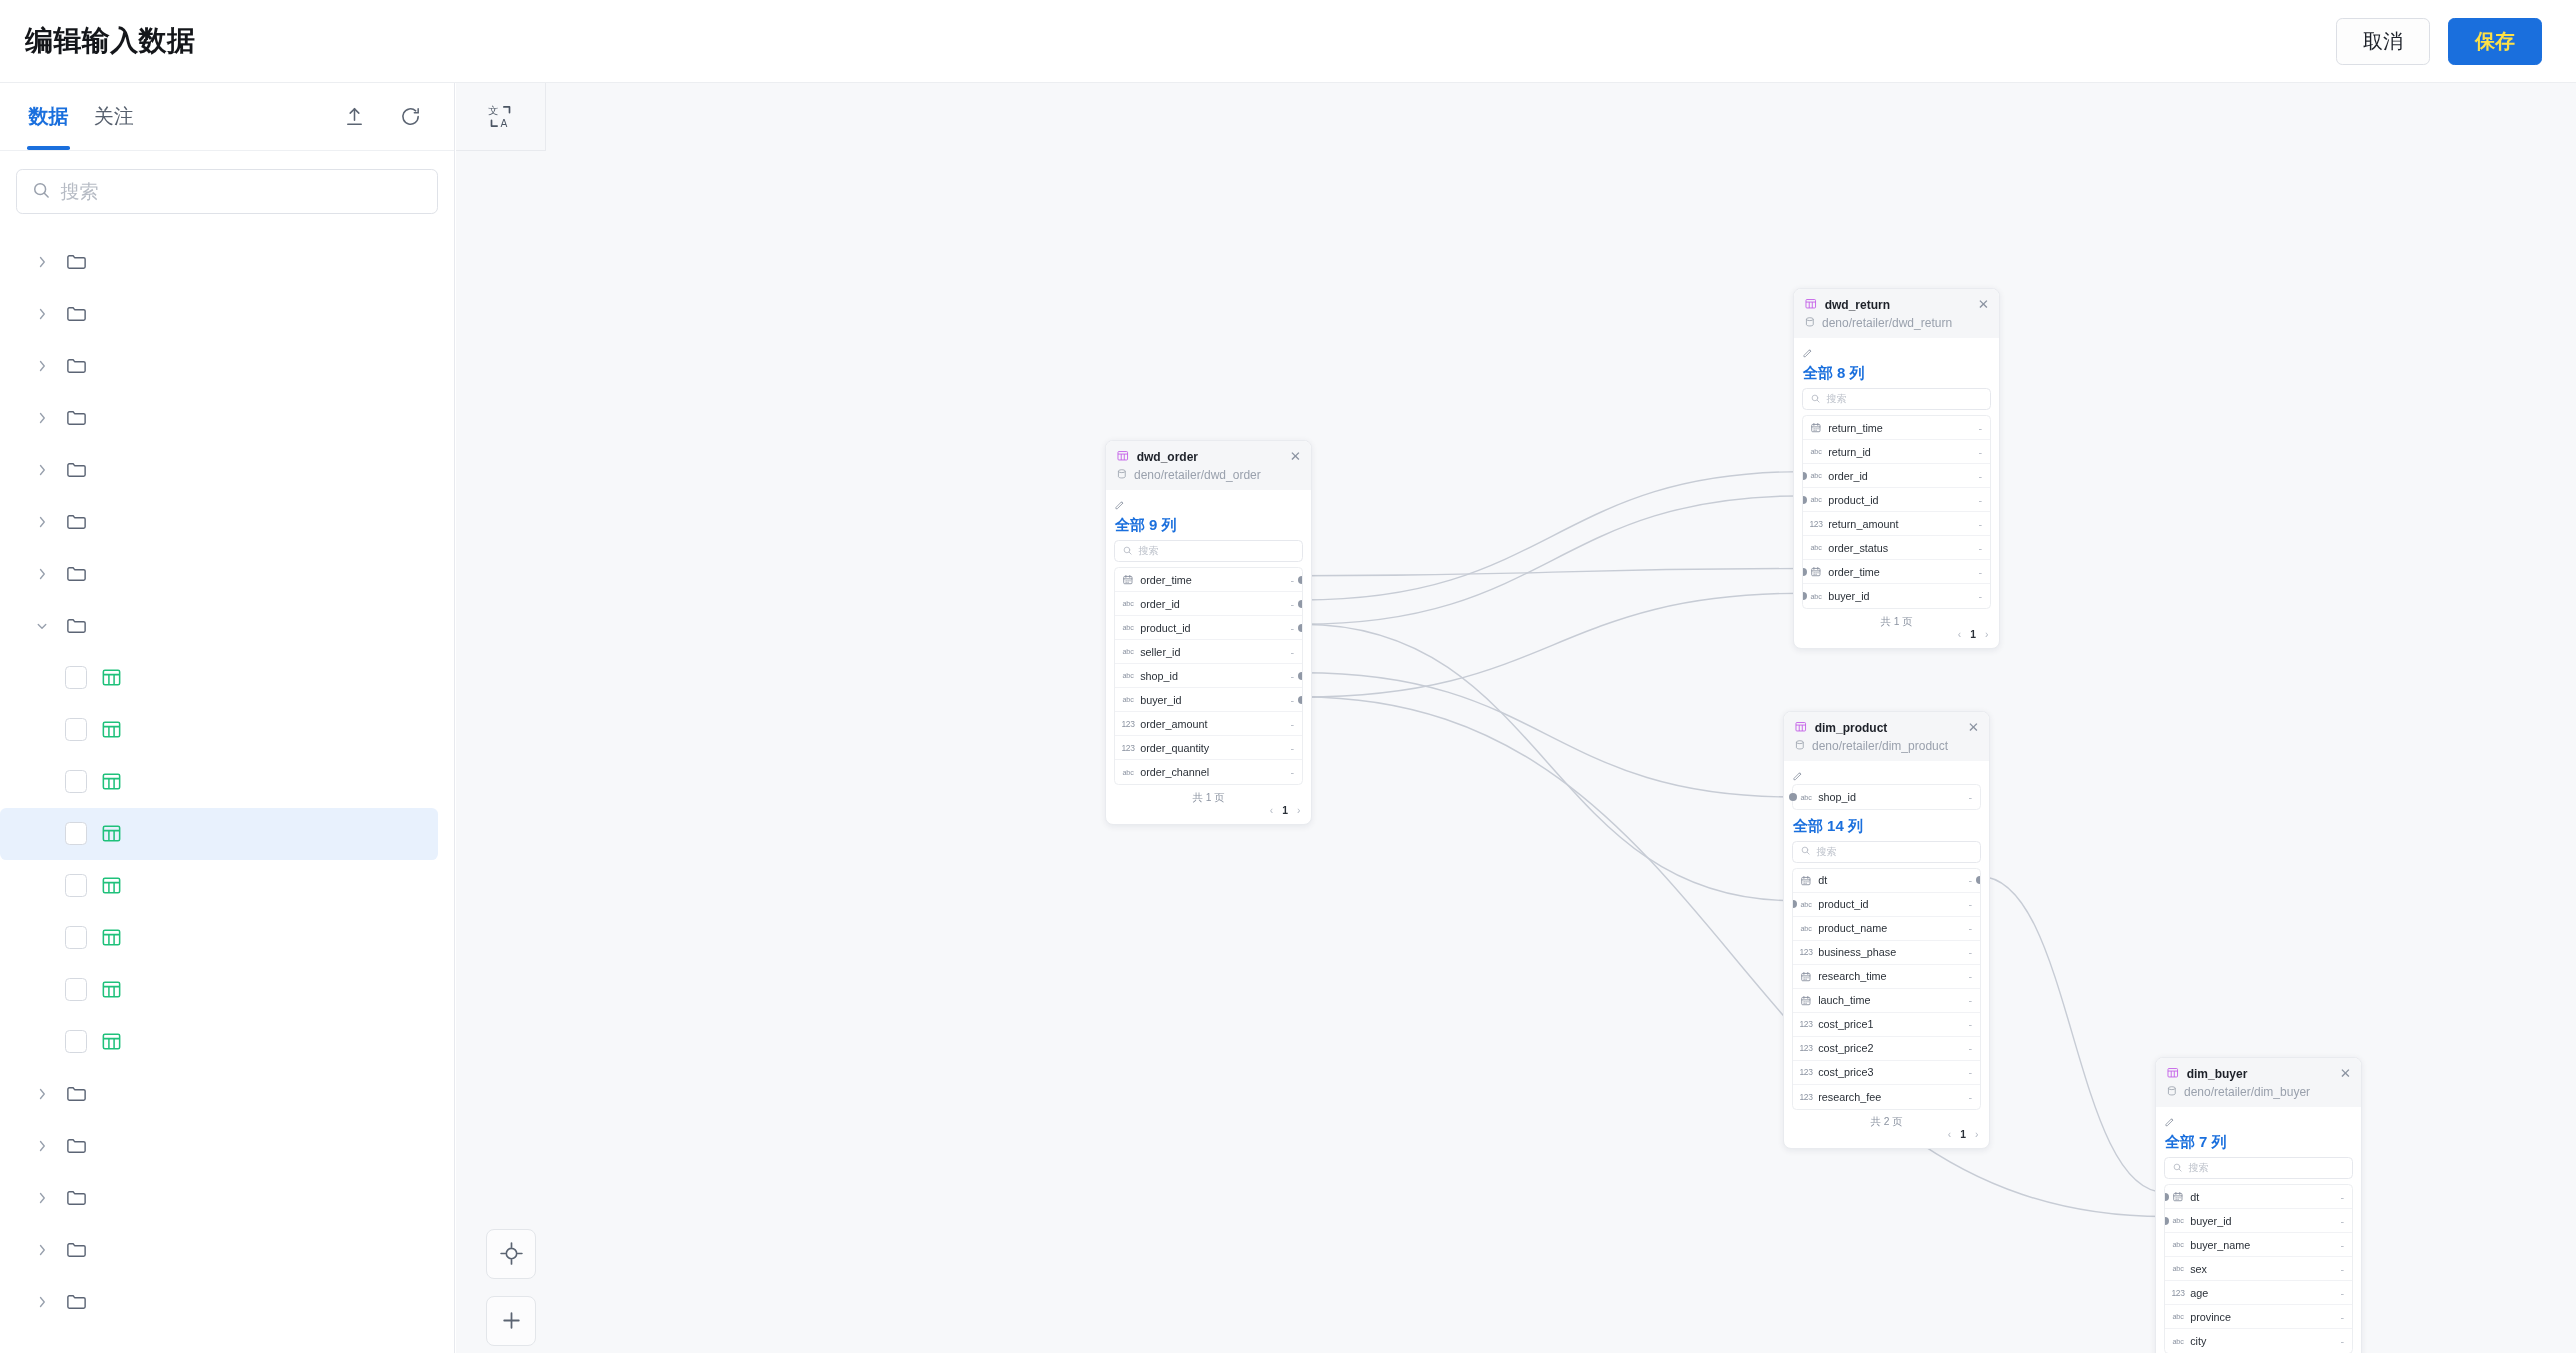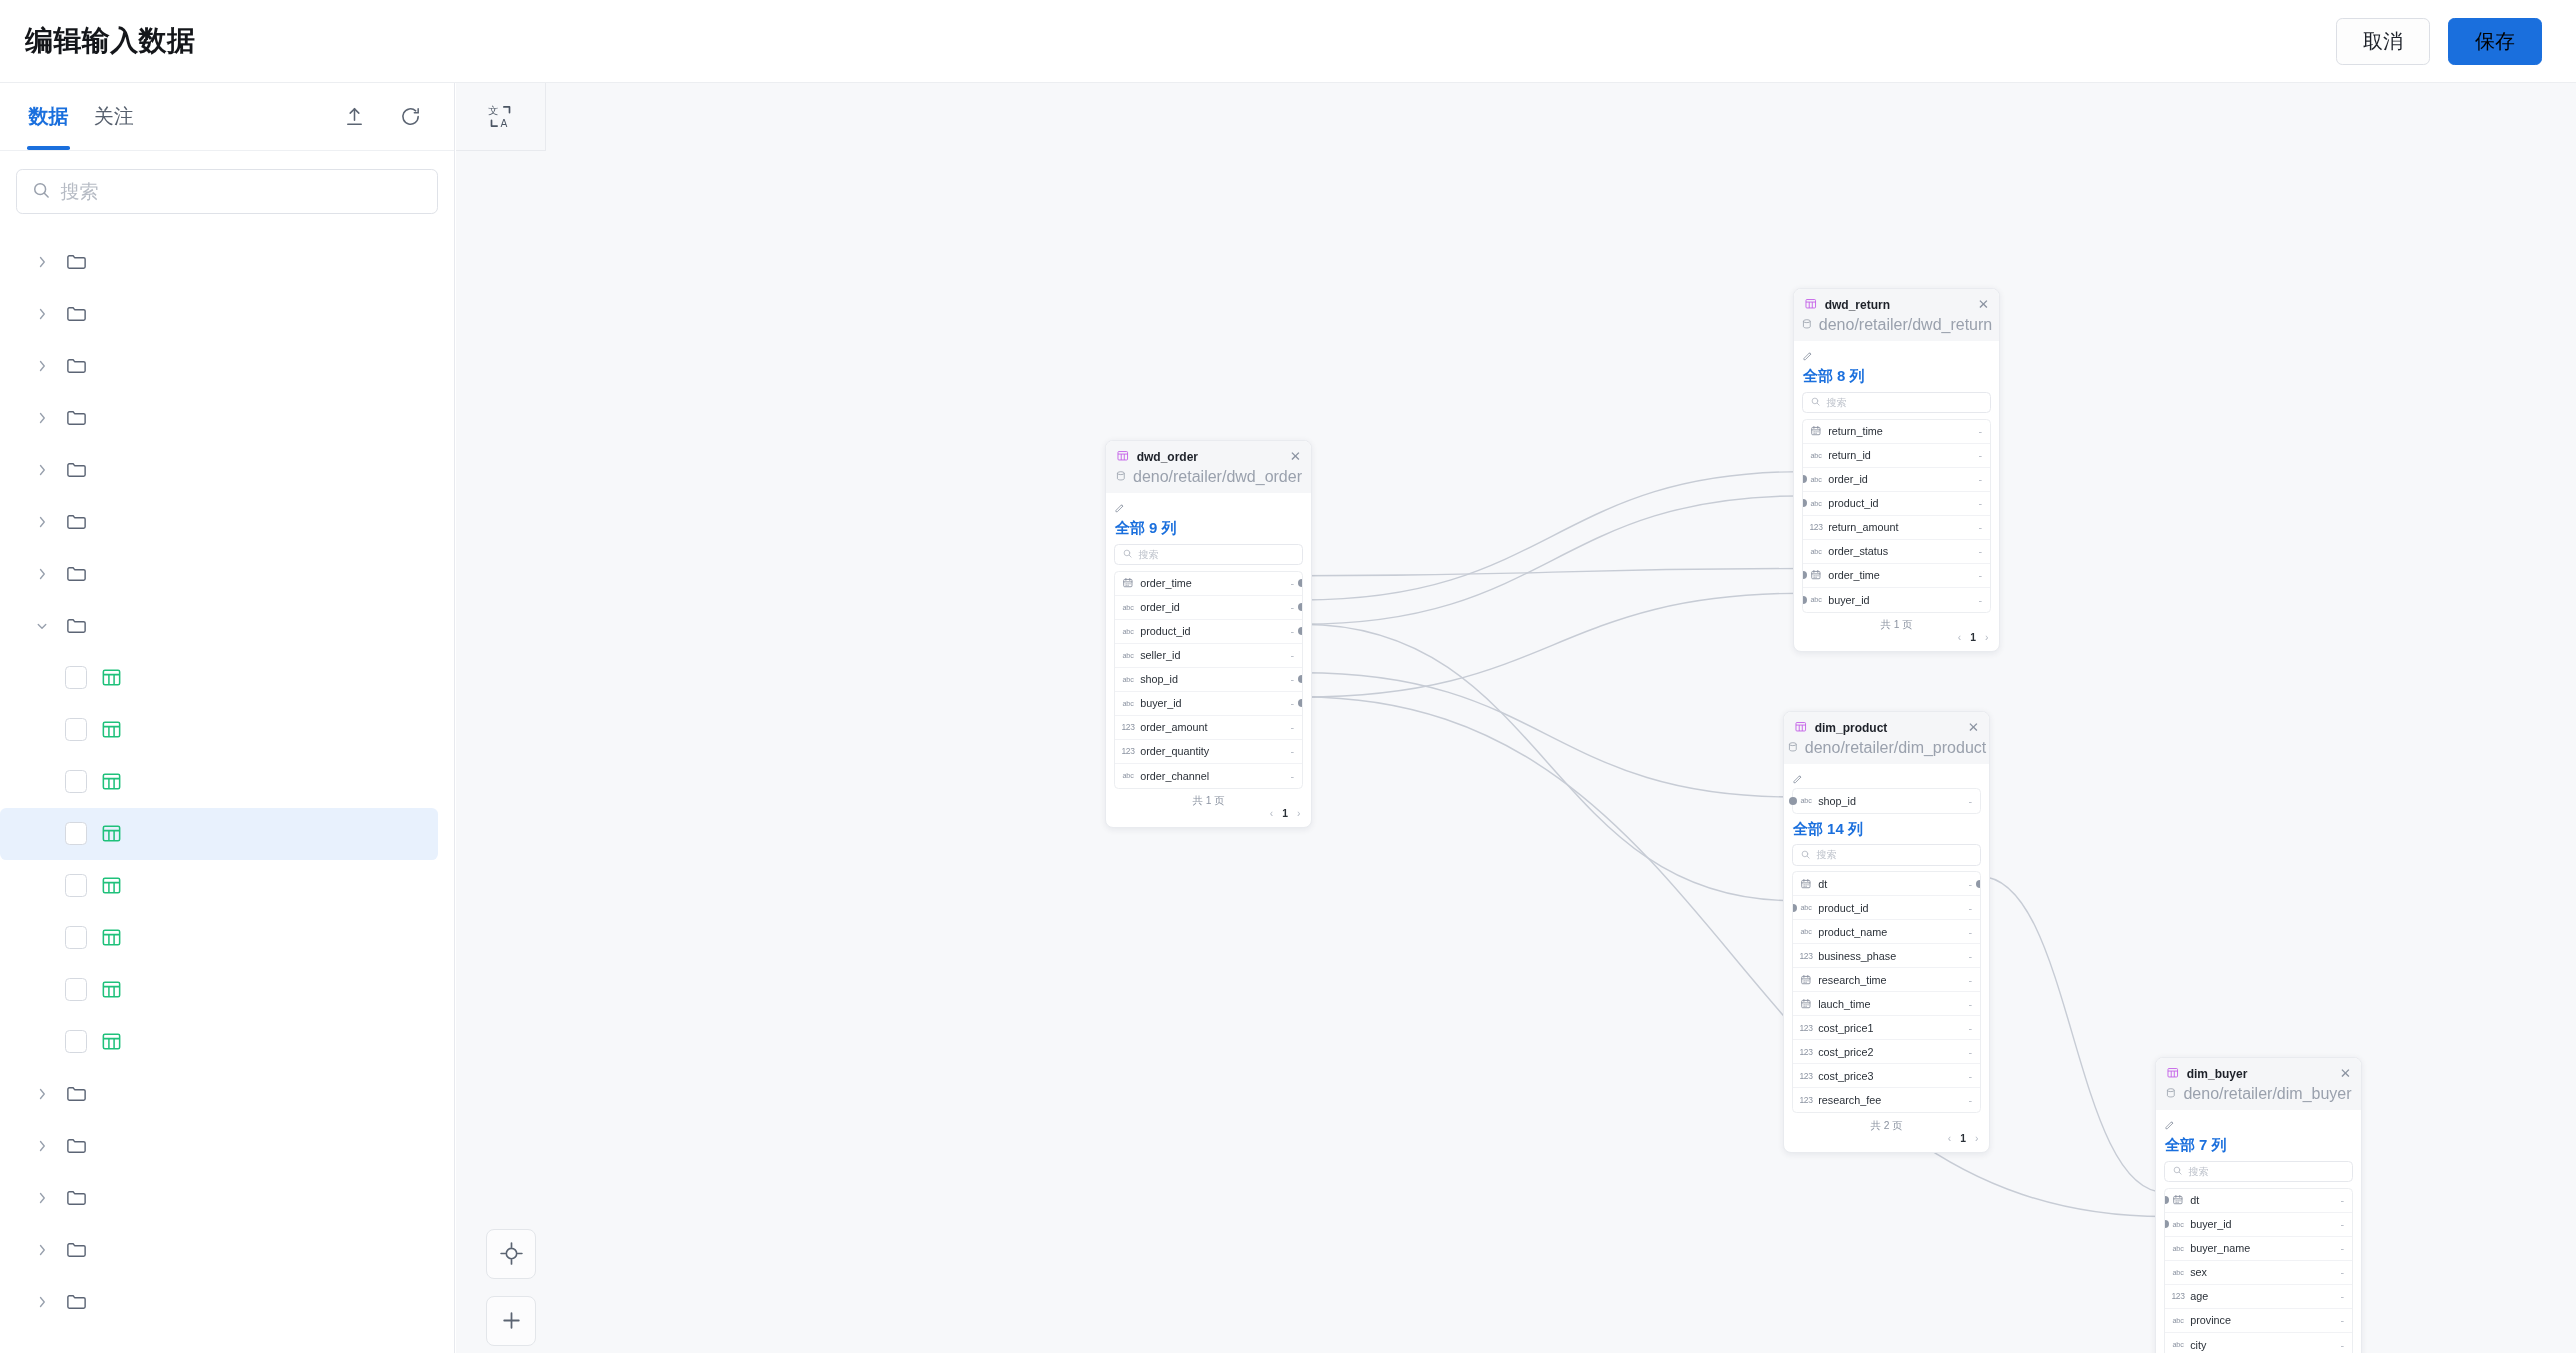--- a/index.html
+++ b/index.html
@@ -18,21 +18,21 @@
     padding: 0 34px 0 25px; border-bottom: 0.9px solid #eceef1;
   }
   .page-title { font-size: 28px; font-weight: 700; letter-spacing: 0.4px; color: #14161a; }
   .topbar-actions { margin-left: auto; display: flex; align-items: center; gap: 18px; padding-left: 9px; }
   .btn {
     height: 47px; padding: 0 26px; border-radius: 6.3px;
     font-size: 20px; display: flex; align-items: center; justify-content: center;
     cursor: pointer; white-space: nowrap;
   }
   .btn-ghost { background: #fdfdfd; border: 0.9px solid #dcdfe5; color: #1d2129; }
-  .btn-primary { background: #1a6fdd; border: 0.9px solid #1a6fdd; color: #000000; }
+  .btn-primary { background: #1a6fdd; border: 0.9px solid #1a6fdd; color: #fde047; font-weight: bold; }
 
   
   .sidebar {
     position: absolute; top: 83px; left: 0; width: 455px; height: 1270px;
     background: #ffffff; border-right: 0.9px solid #e7e9ee;
     display: flex; flex-direction: column;
   }
   .side-tabs {
     height: 68px; display: flex; align-items: center;
     padding: 0 16px; border-bottom: 0.9px solid #eef0f3; position: relative;
@@ -90,21 +90,21 @@
   
   .node {
     position: absolute; width: 207px; background: #ffffff;
     border: 0.9px solid #e9ebef; border-radius: 8px;
     box-shadow: 0 1.8px 6.3px rgba(20,30,60,.07); font-size: 11.7px;
   }
   .node-head { background: #f5f6f8; border-radius: 7.2px 7.2px 0 0; padding: 8px 10px 7.2px 10px; }
   .node-title-row { display: flex; align-items: center; gap: 7.2px; }
   .node-title { font-size: 12px; font-weight: 700; color: #1d2129; }
   .node-close { margin-left: auto; color: #8b93a1; cursor: pointer; font-size: 13.5px; line-height: 1; }
-  .node-sub { display: flex; align-items: center; gap: 6.3px; margin-top: 3.6px; font-size: 16px; color: #9aa1ad; justify-content: center; }
+  .node-sub { display: flex; align-items: center; gap: 6.3px; margin-top: 3.6px; font-size: 12px; color: #9aa1ad; }
   .node-body { padding: 5.4px 8px 6.3px 8px; }
   .pencil-row { height: 18px; display: flex; align-items: center; color: #8b93a1; cursor: pointer; }
   .col-count { font-size: 15px; font-weight: 700; color: #1a6fdd; padding: 2.7px 0 5.4px 0.9px; }
   .node-search {
     height: 21.5px; border: 0.9px solid #e6e8ed; border-radius: 4.5px;
     display: flex; align-items: center; gap: 5.4px; padding: 0 7.2px; margin-bottom: 5.4px;
   }
   .node-search .ph { font-size: 10px; color: #bcc1ca; }
   .col-list { border: 0.9px solid #eceef1; border-radius: 4.5px; overflow: hidden; }
   .col-row {

